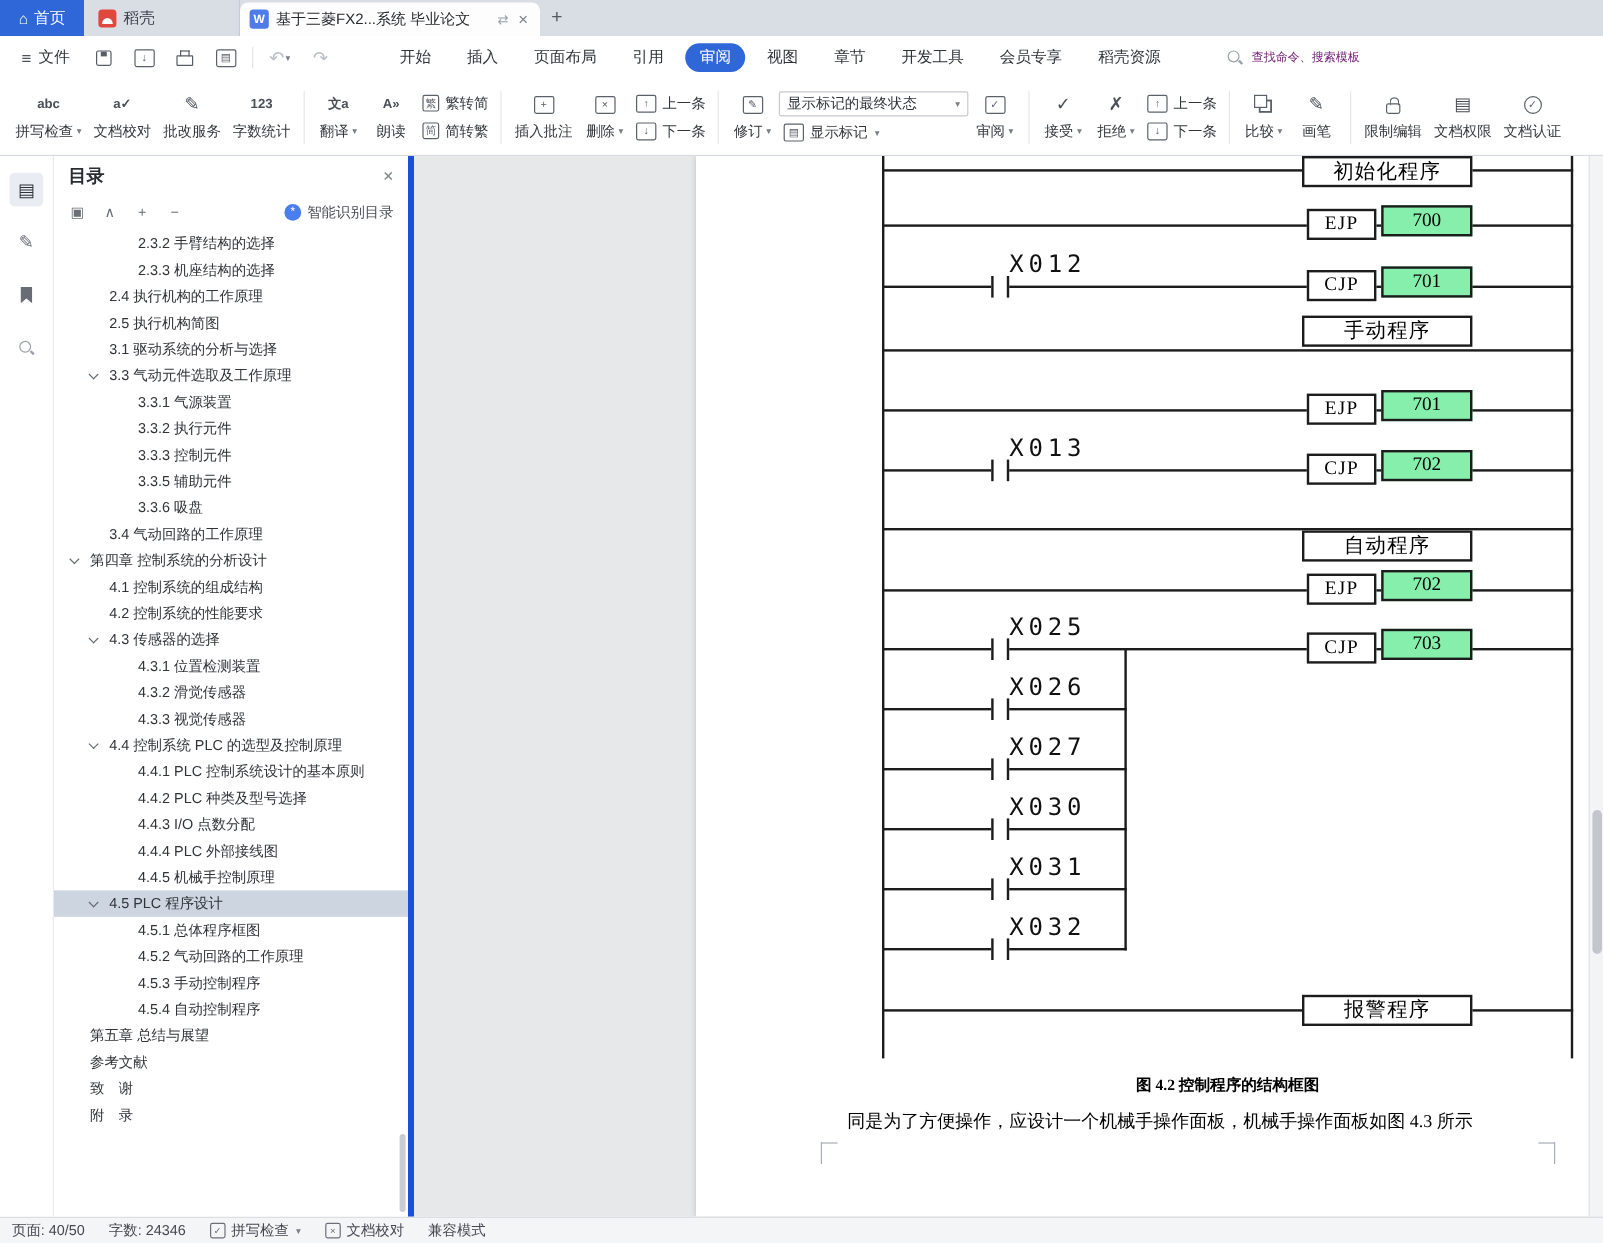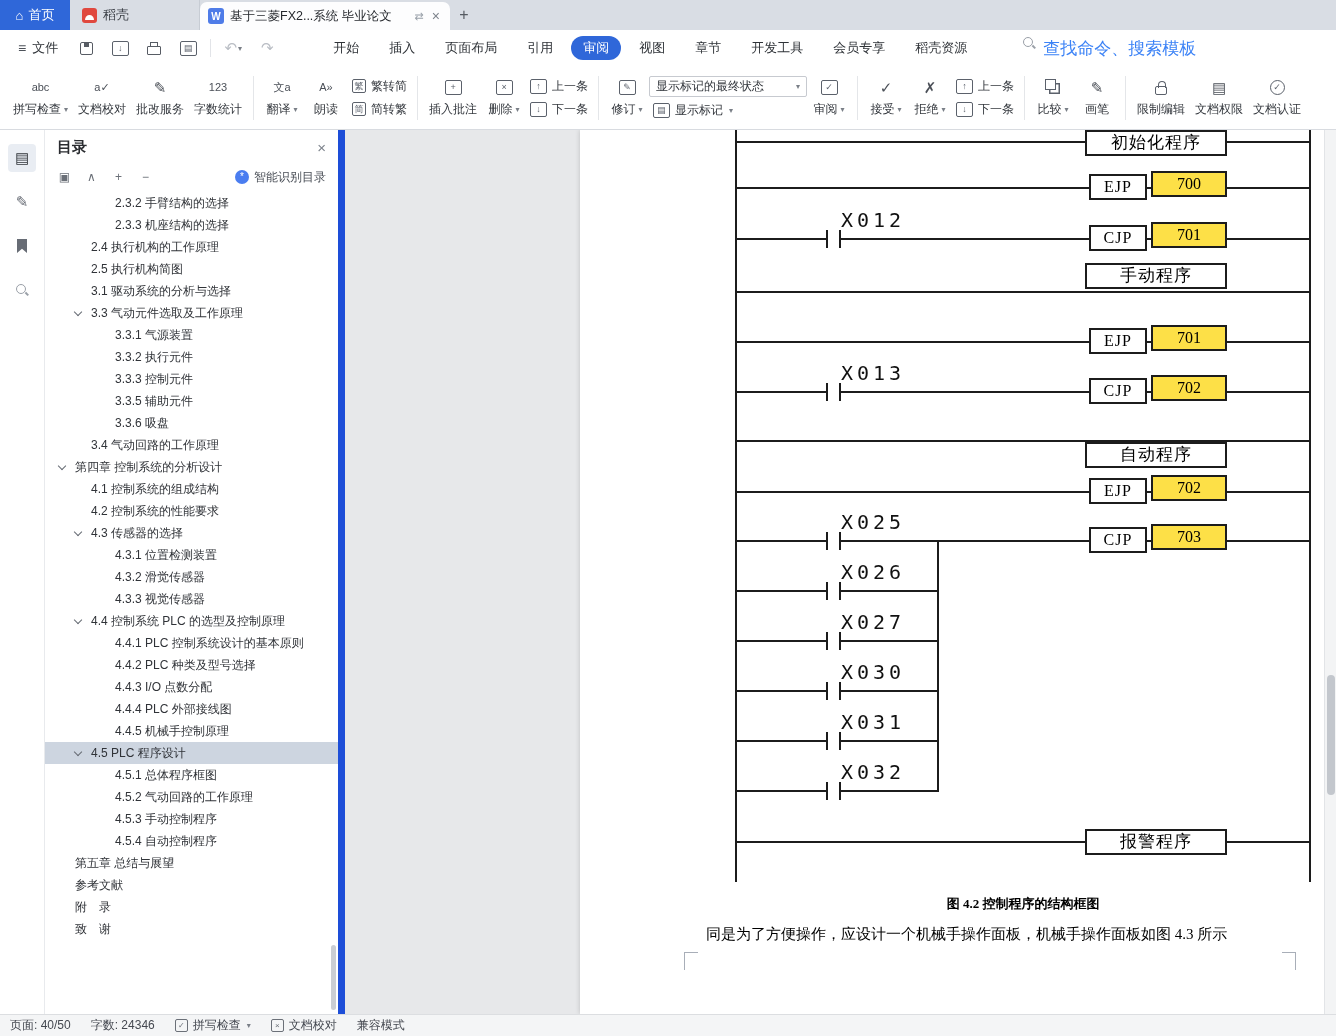--- a/index.html
+++ b/index.html
@@ -29,50 +29,50 @@
   .ic-save { width:13px; height:13px; border:1.5px solid #575c64; border-radius:2px; position:relative; }
   .ic-save::before { content:''; position:absolute; top:0; left:3px; width:5px; height:4px; background:#575c64; }
   .icb { width:17px; height:15px; border:1.5px solid #5b616b; border-radius:2px; font-size:9px; display:inline-flex; align-items:center; justify-content:center; color:#5b616b; line-height:1; }
   .ic-print { width:14px; height:9px; border:1.5px solid #575c64; border-radius:1px; position:relative; margin-top:4px; }
   .ic-print::before { content:''; position:absolute; top:-5px; left:2px; right:2px; height:4px; border:1.5px solid #575c64; border-bottom:none; }
   .undo-redo { color:#b9bdc4; font-size:15px; }
   .qdiv { width:1px; height:18px; background:#e2e4e8; }
   .menus { display:flex; align-items:center; gap:6px; margin-left:42px; }
   .menu-item { padding:0 12px; height:24px; display:flex; align-items:center; font-size:13px; color:#2f3338; border-radius:13px; cursor:pointer; white-space:nowrap; }
   .menu-item.active { background:#2f67d9; color:#fff; }
-  .cmd-search { display:flex; align-items:flex-start; gap:7px; margin-left:44px; color:#3b82f6; font-size:17px; cursor:text; }
+  .cmd-search { display:flex; align-items:flex-end; gap:7px; margin-left:44px; color:#701a75; font-size:10px; cursor:text; }
   .mag { position:relative; width:13px; height:13px; flex:0 0 auto; }
   .mag::before { content:''; position:absolute; top:0; left:0; width:8px; height:8px; border:1.5px solid #9aa0a8; border-radius:50%; }
   .mag::after { content:''; position:absolute; left:9px; top:9px; width:4px; height:1.5px; background:#9aa0a8; transform:rotate(45deg); }
 
   
   .ribbon { position:absolute; left:0; top:66px; width:1336px; height:64px; background:#fff; border-bottom:1px solid #d8dbe0; display:flex; align-items:center; padding:0 8px; }
   .rbig { display:flex; flex-direction:column; align-items:center; justify-content:center; min-width:44px; padding:0 5px; height:58px; gap:4px; border-radius:4px; cursor:pointer; }
   .ric { height:20px; display:flex; align-items:center; justify-content:center; font-size:15px; color:#4a4f57; line-height:1; }
-  .ric-txt { font-size:11px; font-weight:normal; letter-spacing:0; }
+  .ric-txt { font-size:11px; font-weight:bold; letter-spacing:0; }
   .rlab { display:flex; align-items:center; gap:2px; font-size:12px; color:#33373d; white-space:nowrap; }
   .dar { font-size:8px; color:#7a7f87; margin-left:1px; }
   .rstack { display:flex; flex-direction:column; justify-content:center; gap:4px; }
   .rsm { display:flex; align-items:center; gap:5px; font-size:12px; height:19px; padding:0 4px; color:#33373d; cursor:pointer; white-space:nowrap; border-radius:3px; }
   .zh-ic { font-size:9px; border:1px solid #5b616b; border-radius:2px; width:14px; height:14px; display:inline-flex; align-items:center; justify-content:center; color:#5b616b; }
   .rdiv { width:1px; height:44px; background:#e4e6e9; margin:0 6px; flex:0 0 auto; }
   .rdrop { width:158px; height:21px; border:1px solid #c7cad0; background:#fff; border-radius:2px; font-size:12px; display:flex; align-items:center; justify-content:space-between; padding:0 6px; color:#33373d; cursor:pointer; }
   .ic-cmp { width:11px; height:11px; border:1.5px solid #5b616b; box-shadow:4px 4px 0 -1.5px #fff, 4px 4px 0 0 #5b616b; margin:-3px 5px 3px 0; }
   .ic-lock { width:12px; height:9px; border:1.5px solid #5b616b; border-radius:2px; position:relative; margin-top:7px; }
   .ic-lock::before { content:''; position:absolute; top:-6px; left:2px; width:6px; height:6px; border:1.5px solid #5b616b; border-bottom:none; border-radius:4px 4px 0 0; }
   .ic-cert { width:15px; height:15px; border:1.5px solid #5b616b; border-radius:50%; display:flex; align-items:center; justify-content:center; font-size:9px; color:#5b616b; }
 
   
   .leftstrip { position:absolute; left:0; top:130px; width:45px; bottom:22px; background:#fff; border-right:1px solid #e8eaed; display:flex; flex-direction:column; align-items:center; padding-top:14px; gap:16px; }
   .ls-ic { width:28px; height:28px; display:flex; align-items:center; justify-content:center; color:#676c75; font-size:15px; border-radius:4px; cursor:pointer; }
   .ls-ic.active { background:#e9edf3; color:#2f3338; }
   .ic-bmk { width:10px; height:14px; background:#676c75; clip-path:polygon(0 0,100% 0,100% 100%,50% 70%,0 100%); }
 
   
-  .tocpanel { position:absolute; left:45px; top:130px; width:300px; bottom:22px; background:#fff; border-right:7px solid #1d4ed8; }
+  .tocpanel { position:absolute; left:45px; top:130px; width:300px; bottom:22px; background:#fff; border-right:5px solid #1d4ed8; }
   .toc-head { position:absolute; top:0; left:0; right:0; height:34px; display:flex; align-items:center; padding:0 12px; }
   .toc-title { font-size:15px; font-weight:bold; color:#2a2c30; }
   .toc-close { margin-left:auto; color:#7d838c; font-size:15px; cursor:pointer; }
   .toc-tools { position:absolute; top:34px; left:0; right:0; height:26px; display:flex; align-items:center; gap:12px; padding:0 12px; }
   .tt-ic { color:#6b7078; font-size:12px; cursor:pointer; width:15px; text-align:center; }
   .smart { margin-left:auto; display:flex; align-items:center; gap:5px; font-size:12px; color:#4a4f57; cursor:pointer; }
   .smart-ic { width:14px; height:14px; border-radius:50%; background:#4a7df0; color:#fff; font-size:10px; display:flex; align-items:center; justify-content:center; line-height:1; }
   .toc-tree { position:absolute; top:62px; bottom:0; left:0; right:0; overflow:hidden; }
   .toc-row { height:22px; display:flex; align-items:center; position:relative; cursor:pointer; font-size:12px; color:#303338; white-space:nowrap; }
   .toc-row.l1 { padding-left:30px; }
@@ -88,21 +88,21 @@
   
   .docarea { position:absolute; left:345px; top:130px; right:0; bottom:22px; background:#e7e8ea; overflow:hidden; }
   .page { position:absolute; left:235px; top:0; width:744px; height:884px; background:#fff; box-shadow:0 0 5px rgba(0,0,0,.18); }
   .vscroll { position:absolute; right:0; top:0; width:12px; height:100%; background:#f3f4f5; border-left:1px solid #e2e4e7; }
   .vthumb { position:absolute; left:2px; width:8px; top:545px; height:120px; border-radius:4px; background:#c3c7cd; cursor:pointer; }
 
   
   .dln { position:absolute; background:#1c1c1c; }
   .pbox { position:absolute; left:505px; width:142px; height:26px; border:2px solid #1c1c1c; background:#fff; text-align:center; line-height:22px; font-family:"Liberation Serif", serif; font-size:17px; letter-spacing:1px; color:#000; }
   .jop { position:absolute; left:509px; width:58px; height:26px; border:2px solid #1c1c1c; background:#fff; text-align:center; line-height:22px; font-family:"Liberation Serif", serif; font-size:16px; letter-spacing:1px; color:#000; }
-  .jnum { position:absolute; left:571px; width:76px; height:26px; border:2px solid #1c1c1c; background:#fde047; text-align:center; line-height:22px; font-family:"Liberation Serif", serif; font-size:16px; color:#000; }
+  .jnum { position:absolute; left:571px; width:76px; height:26px; border:2px solid #1c1c1c; background:#86efac; text-align:center; line-height:22px; font-family:"Liberation Serif", serif; font-size:16px; color:#000; }
   .cont { position:absolute; left:246px; width:15px; height:18px; border-left:2px solid #1c1c1c; border-right:2px solid #1c1c1c; background:#fff; }
   .cref { position:absolute; left:261px; font-family:"DejaVu Sans Mono", monospace; font-size:20px; letter-spacing:4px; color:#111; }
   .fig-cap { position:absolute; left:155px; top:765px; width:576px; text-align:center; font-size:13px; font-weight:600; color:#000; font-family:"Liberation Serif", serif; }
   .body-par { position:absolute; left:126px; top:795px; width:586px; font-size:15px; color:#000; font-family:"Liberation Serif", serif; white-space:nowrap; }
   .cmark { position:absolute; width:14px; height:18px; }
   .cmark.cl { left:104px; top:822px; border-left:1px solid #a8aeb8; border-top:1px solid #a8aeb8; }
   .cmark.cr { left:702px; top:822px; border-right:1px solid #a8aeb8; border-top:1px solid #a8aeb8; }
 
   
   .statusbar { position:absolute; left:0; bottom:0; width:1336px; height:22px; background:#f4f5f6; border-top:1px solid #dcdee1; display:flex; align-items:center; gap:20px; padding:0 10px; font-size:12px; color:#444850; }
@@ -525,25 +525,25 @@
       <div class="toc-row l1">
 
         <span class="toc-label">第五章  总结与展望</span>
       </div>
       <div class="toc-row l1">
 
         <span class="toc-label">参考文献</span>
       </div>
       <div class="toc-row l1">
 
+        <span class="toc-label">致　谢</span>
+      </div>
+      <div class="toc-row l1">
+
         <span class="toc-label">附　录</span>
-      </div>
-      <div class="toc-row l1">
-
-        <span class="toc-label">致　谢</span>
       </div>
     </div>
   <div class="toc-scrollthumb"></div>
 </div>
 
 <div class="docarea">
   <div class="page">
 
     <div class="dln" style="left:155px;top:0;width:2px;height:752px"></div>
     <div class="dln" style="left:729px;top:0;width:2px;height:752px"></div>

